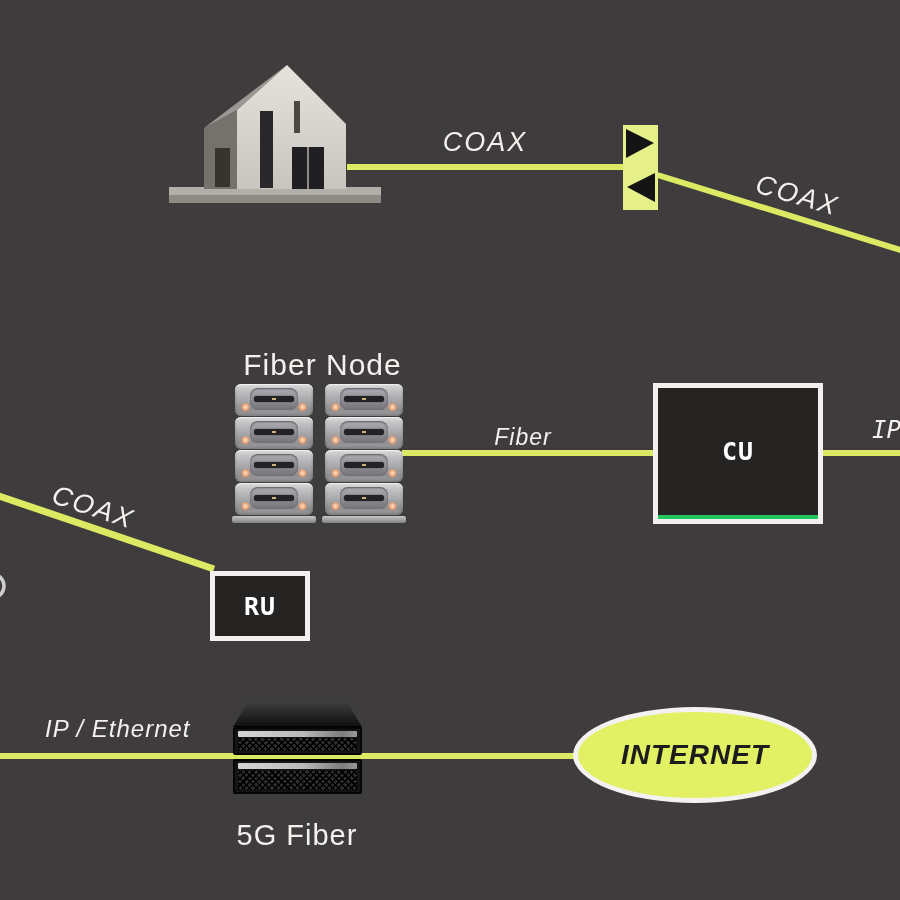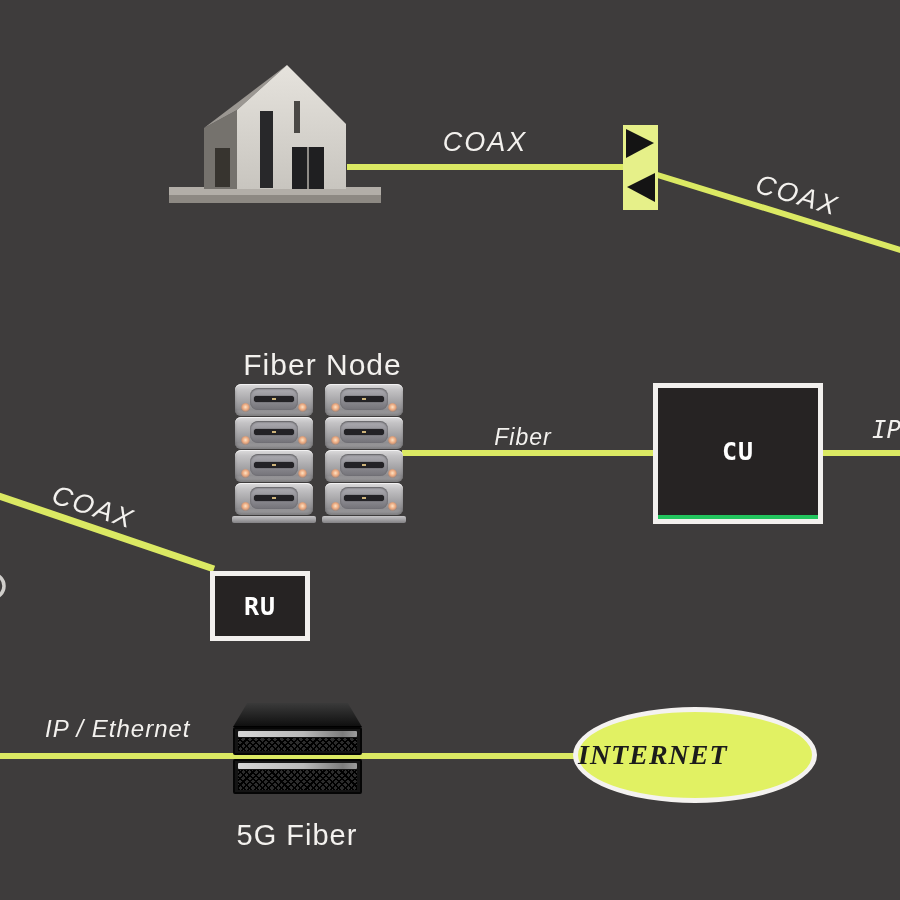--- a/index.html
+++ b/index.html
@@ -26,22 +26,22 @@
   .cudu-cell{flex:1;display:flex;align-items:center;justify-content:center;color:#fff;
     font-family:"DejaVu Sans Mono",monospace;font-size:25px;font-weight:600;letter-spacing:1px;}
   .cudu-cell.top{border-bottom:4px solid #22c55e;text-align:right;}
   #rubox{left:210px;top:536px;width:100px;height:70px;font-size:25px;letter-spacing:1px;margin-top:35px;}
   
   #amp{left:623px;top:125px;width:35px;height:85px;background:#e6f089;}
   
   #internet{
     left:573px;top:707px;width:244px;height:96px;border-radius:50%;
     background:#e1f163;border:5px solid #f4f2f0;box-sizing:border-box;
-    display:flex;align-items:center;
-    font-family:Liberation Serif, serif;font-weight:bold;font-style:italic;
+    display:flex;align-items:center;justify-content:center;
+    font-family:Liberation Sans, sans-serif;font-weight:bold;font-style:italic;
     font-size:28px;letter-spacing:1px;color:#1c1c1c;
   }
   
   #fibernode{left:235px;top:384px;width:170px;height:140px;}
   .fn-col{position:absolute;top:0;width:78px;}
   .fn-module{
     position:relative;width:78px;height:32px;margin-bottom:1px;
     background:linear-gradient(180deg,#dddcdd 0%,#c4c3c5 18%,#8f8e91 80%,#a7a6a8 100%);
     border-radius:6px;box-shadow:inset 0 1px 0 #f2f1f2, inset 0 -2px 3px rgba(0,0,0,.25);
   }

